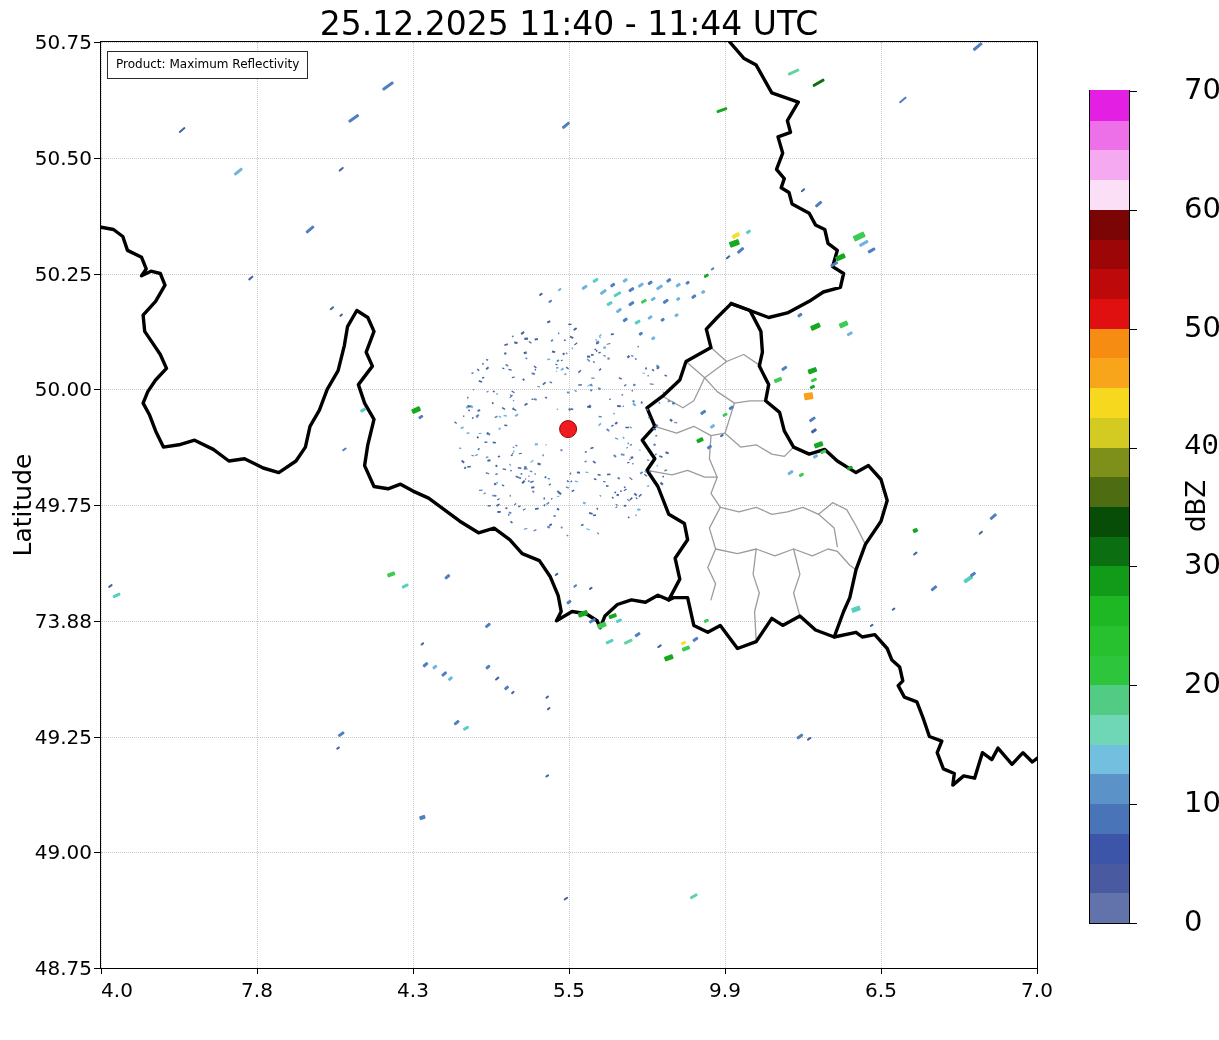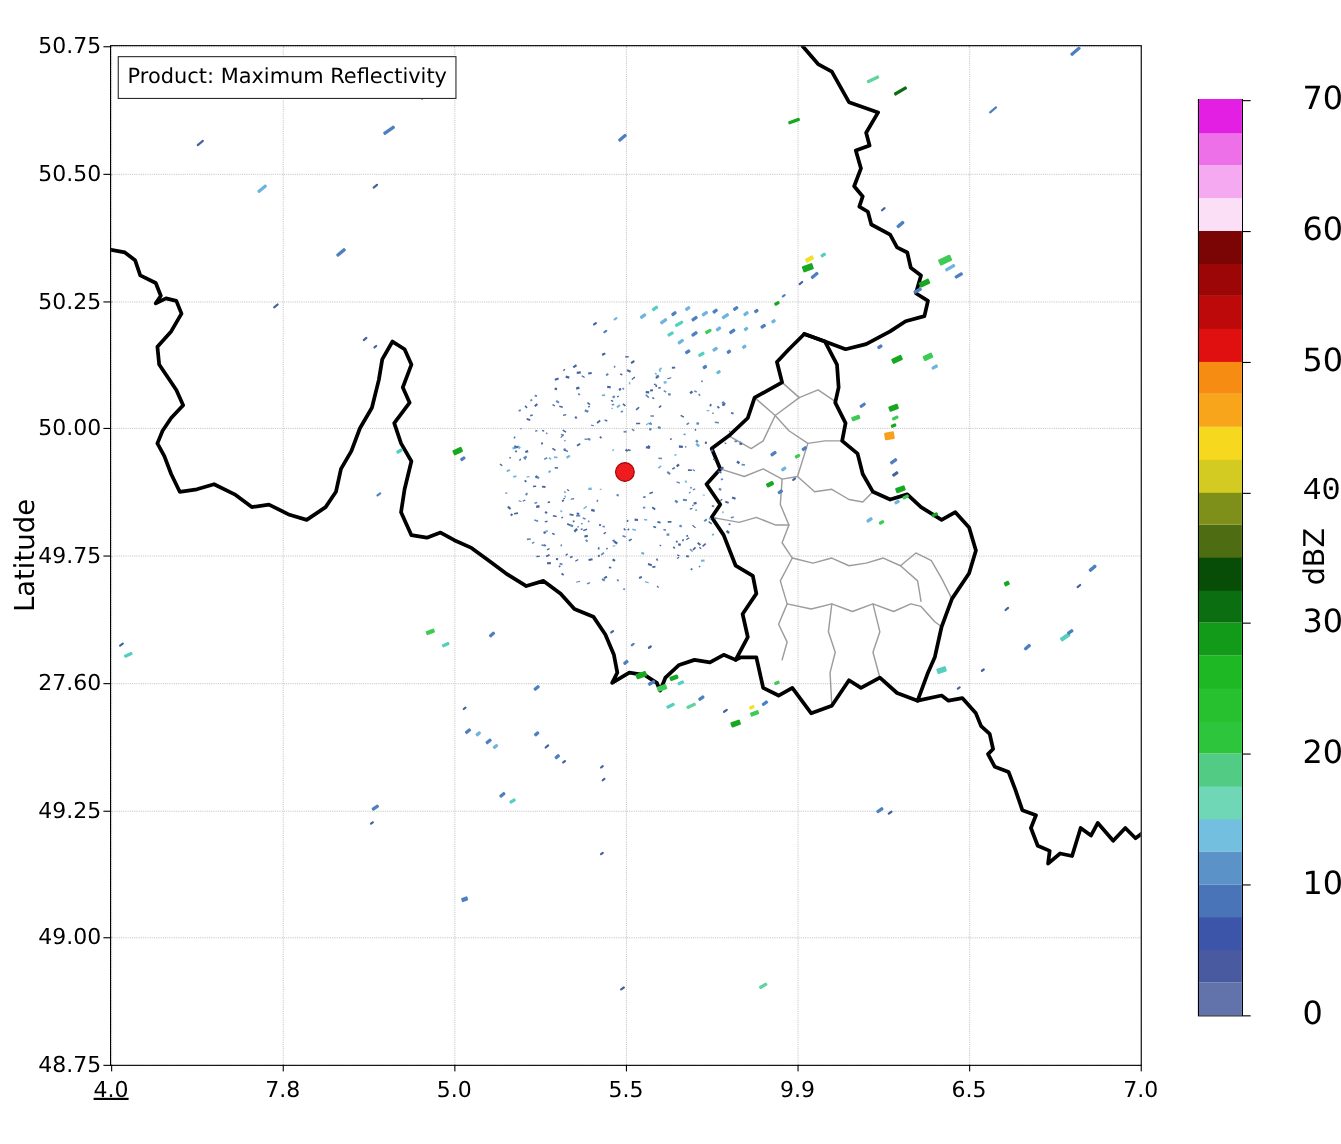--- a/index.html
+++ b/index.html
@@ -14,33 +14,34 @@
   .gridh{position:absolute;left:0;height:0;width:936px;border-top:1px dotted #c9c9c9;z-index:0;}
   .xtickmark{position:absolute;top:926px;width:0;height:6px;border-left:1.4px solid #000;z-index:6;}
   .ytickmark{position:absolute;left:-7px;height:0;width:7px;border-top:1.4px solid #000;z-index:6;}
   .xticklabel{position:absolute;top:936px;transform:translateX(-50%);font-size:20px;white-space:nowrap;}
   .yticklabel{position:absolute;right:945px;transform:translateY(-52%);font-size:20px;white-space:nowrap;}
   #map-svg{position:absolute;left:0;top:0;z-index:2;}
   #xlabel{position:absolute;left:101px;top:1000px;width:936px;text-align:center;font-size:25px;}
   #ylabel{position:absolute;left:22px;top:505px;transform:translate(-50%,-50%) rotate(-90deg);
           font-size:25px;white-space:nowrap;}
   #infobox{position:absolute;left:107px;top:51px;background:#ffffff;border:1.4px solid #2b2b2b;
-           padding:4px 8px 5px 8px;font-size:19px;line-height:1.45;z-index:7;white-space:nowrap;}
+           padding:4px 8px 5px 8px;font-size:12px;line-height:1.45;z-index:7;white-space:nowrap;}
   #colorbar{position:absolute;left:1089px;top:90px;width:39px;height:832px;
             border:1.3px solid #000;box-sizing:content-box;}
   .cbseg{position:absolute;left:0;width:39px;}
   .cbtickmark{position:absolute;left:40px;height:0;width:7px;border-top:1.6px solid #000;}
   .cbticklabel{position:absolute;left:1184px;transform:translateY(-52%);font-size:29px;white-space:nowrap;}
   #cblabel{position:absolute;left:1196px;top:506px;transform:translate(-50%,-50%) rotate(-90deg);
            font-size:26px;white-space:nowrap;}
 </style>
 </head>
 <body>
 
 <div id="figure">
+  <div id="title">25.12.2025 11:40 - 11:44 UTC</div>
 
   <div id="plot">
     <div id="grid-layer">
         <div class="gridv" style="left: 0px;"></div>
         <div class="gridv" style="left: 156px;"></div>
         <div class="gridv" style="left: 312px;"></div>
         <div class="gridv" style="left: 468px;"></div>
         <div class="gridv" style="left: 624px;"></div>
         <div class="gridv" style="left: 780px;"></div>
         <div class="gridv" style="left: 936px;"></div>
@@ -534,41 +535,41 @@
         <rect x="-3.5" y="-1.5" width="7" height="3" rx="1" fill="#4e7fc0" transform="translate(698.9,694.5) rotate(-35)"></rect>
         <rect x="-2.5" y="-1" width="5" height="2" rx="1" fill="#44639e" transform="translate(708.2,696.8) rotate(-35)"></rect>
         <rect x="-2" y="-1" width="4" height="2" rx="1" fill="#44639e" transform="translate(455.5,532.4) rotate(-35)"></rect>
         <rect x="-2" y="-1" width="4" height="2" rx="1" fill="#4e7fc0" transform="translate(474.2,544.0) rotate(-35)"></rect>
         <rect x="-2" y="-1" width="4" height="2" rx="1" fill="#44639e" transform="translate(489.8,546.3) rotate(-35)"></rect>
         <circle cx="467.1" cy="387.1" r="8.5" fill="#ee1c1e" stroke="#a00000" stroke-width="1"></circle>
       </svg>
     <div id="plot-frame"></div>
     <div id="tick-layer">
         <div class="xtickmark" style="left: 0px;"></div>
-        <div class="xticklabel" style="left: 0px; text-decoration: underline;">4.0</div>
+        <div class="xticklabel" style="left: 16px;">4.0</div>
         <div class="xtickmark" style="left: 156px;"></div>
         <div class="xticklabel" style="left: 156px;">7.8</div>
         <div class="xtickmark" style="left: 312px;"></div>
-        <div class="xticklabel" style="left: 312px;">5.0</div>
+        <div class="xticklabel" style="left: 312px;">4.3</div>
         <div class="xtickmark" style="left: 468px;"></div>
         <div class="xticklabel" style="left: 468px;">5.5</div>
         <div class="xtickmark" style="left: 624px;"></div>
         <div class="xticklabel" style="left: 624px;">9.9</div>
         <div class="xtickmark" style="left: 780px;"></div>
         <div class="xticklabel" style="left: 780px;">6.5</div>
         <div class="xtickmark" style="left: 936px;"></div>
         <div class="xticklabel" style="left: 936px;">7.0</div>
         <div class="ytickmark" style="top: 926px;"></div>
         <div class="yticklabel" style="top: 926px;">48.75</div>
         <div class="ytickmark" style="top: 810.25px;"></div>
         <div class="yticklabel" style="top: 810.25px;">49.00</div>
         <div class="ytickmark" style="top: 694.5px;"></div>
         <div class="yticklabel" style="top: 694.5px;">49.25</div>
         <div class="ytickmark" style="top: 578.75px;"></div>
-        <div class="yticklabel" style="top: 578.75px;">27.60</div>
+        <div class="yticklabel" style="top: 578.75px;">73.88</div>
         <div class="ytickmark" style="top: 463px;"></div>
         <div class="yticklabel" style="top: 463px;">49.75</div>
         <div class="ytickmark" style="top: 347.25px;"></div>
         <div class="yticklabel" style="top: 347.25px;">50.00</div>
         <div class="ytickmark" style="top: 231.5px;"></div>
         <div class="yticklabel" style="top: 231.5px;">50.25</div>
         <div class="ytickmark" style="top: 115.75px;"></div>
         <div class="yticklabel" style="top: 115.75px;">50.50</div>
         <div class="ytickmark" style="top: 0px;"></div>
         <div class="yticklabel" style="top: 0px;">50.75</div>

